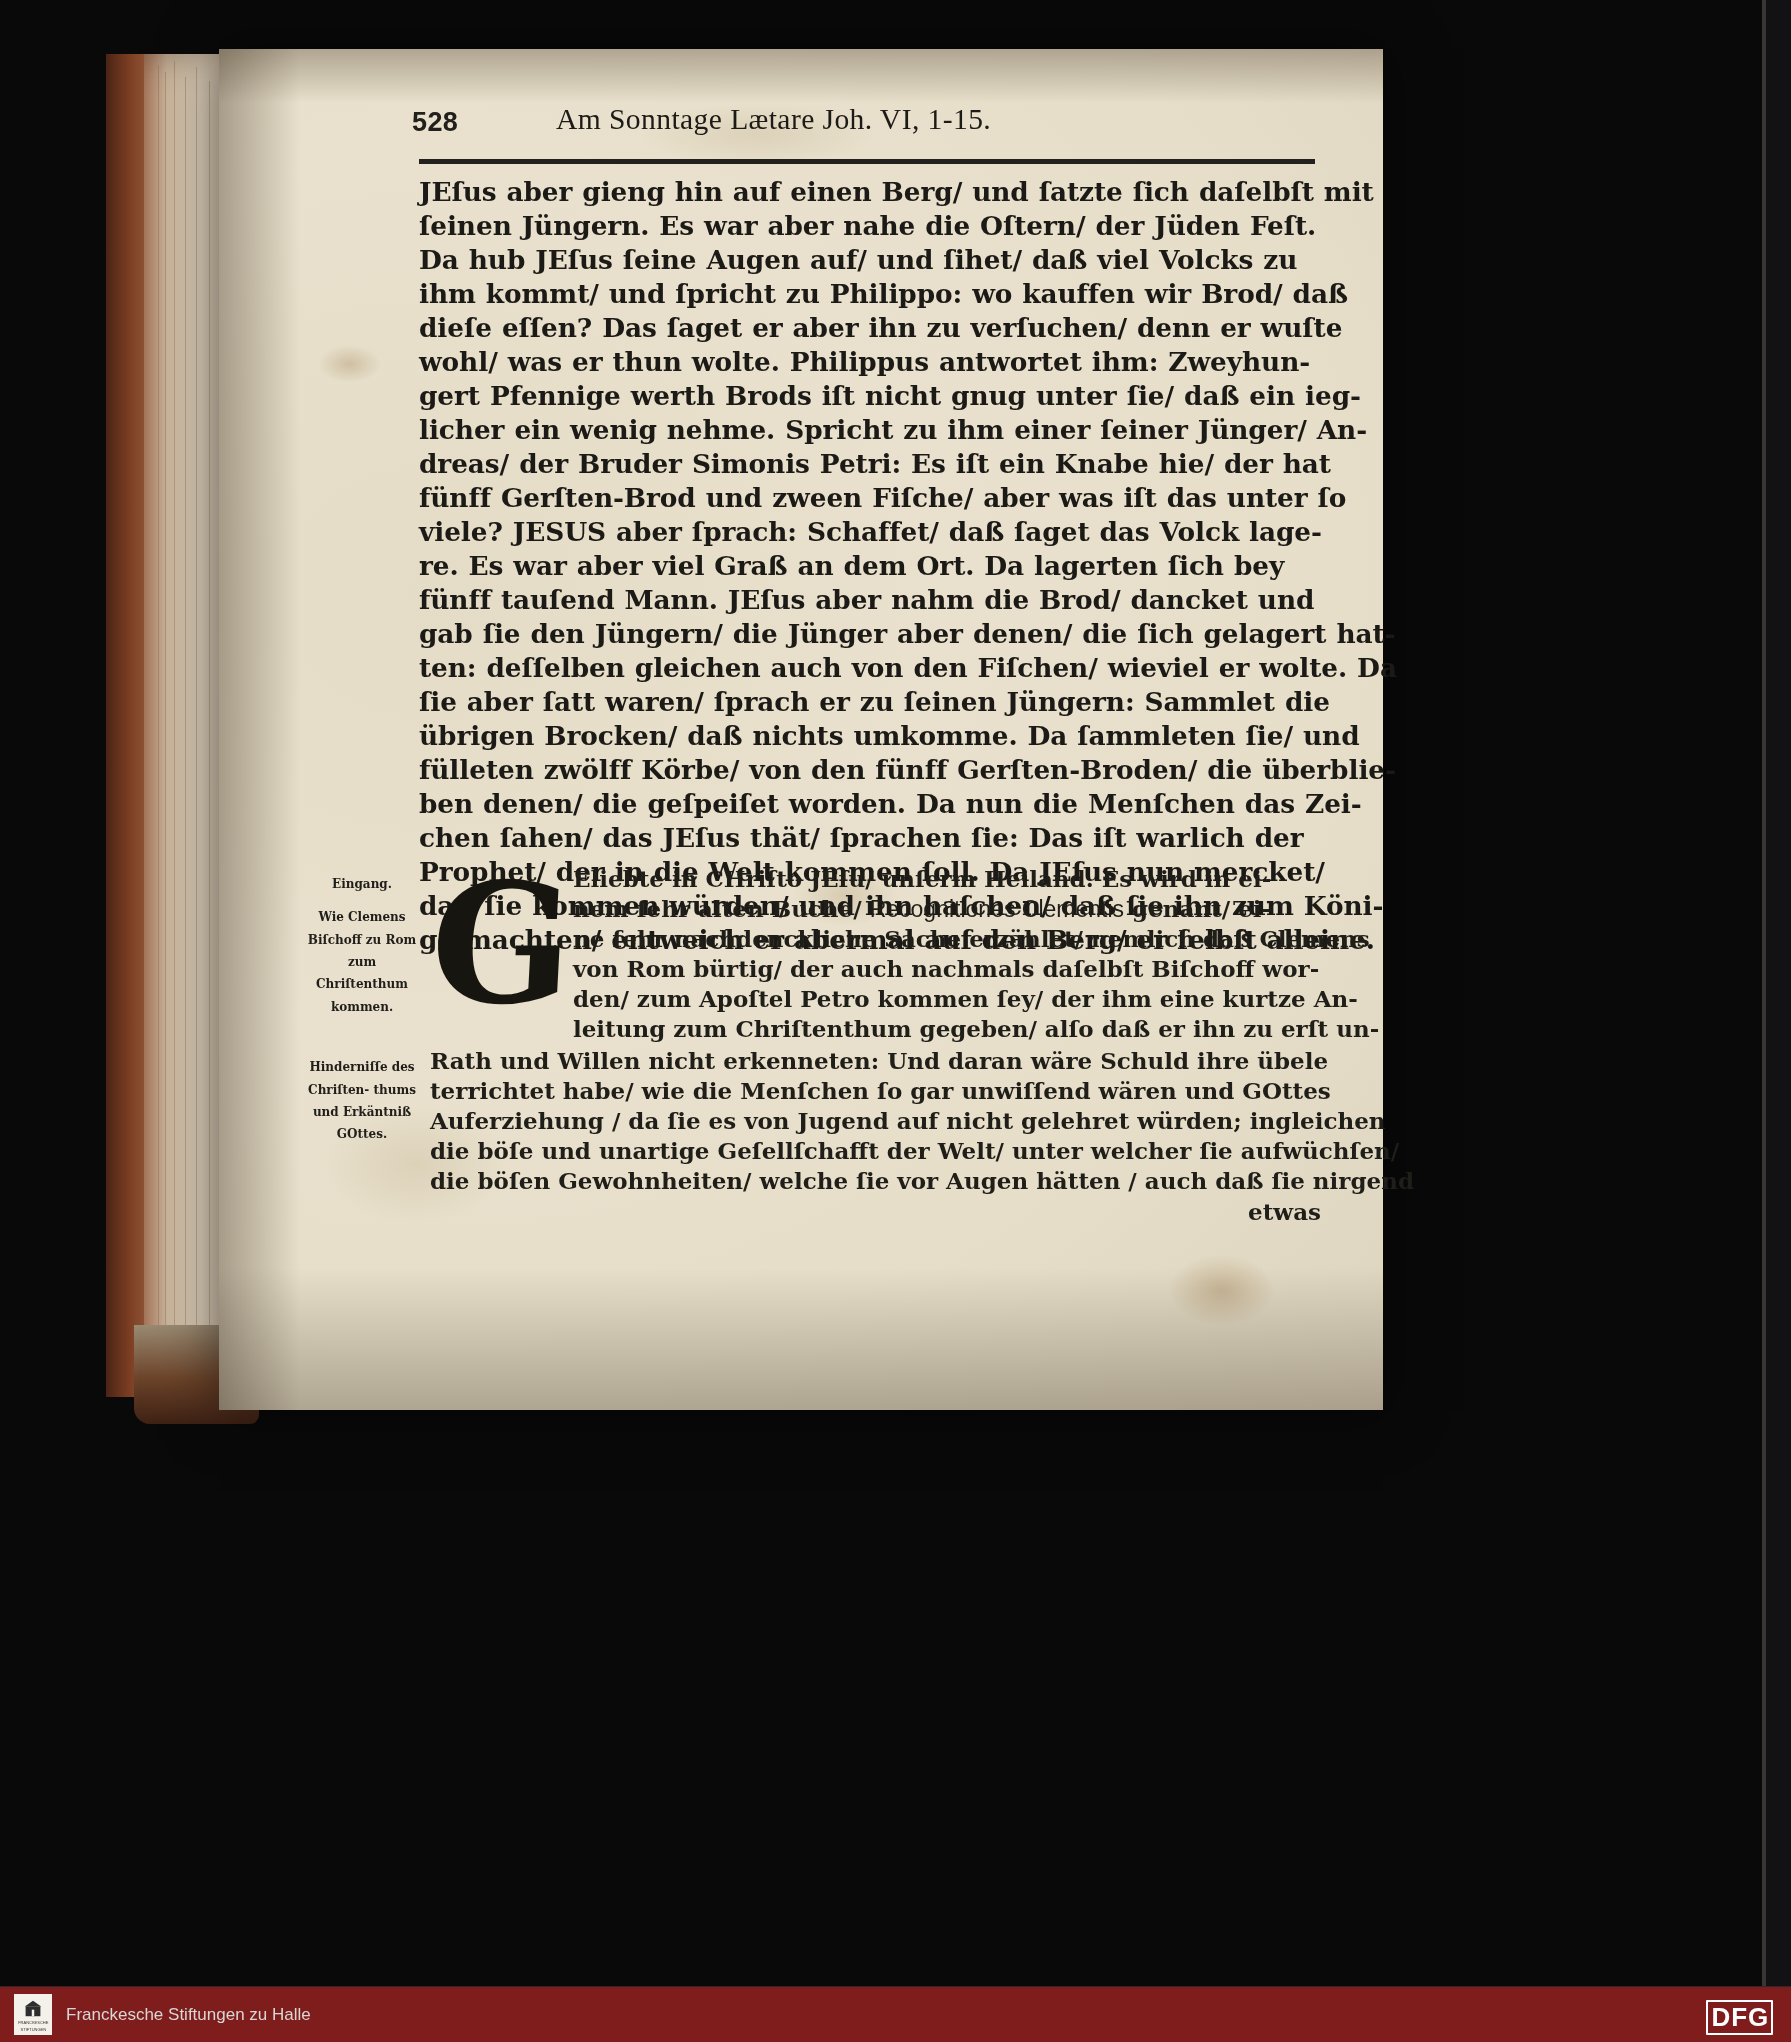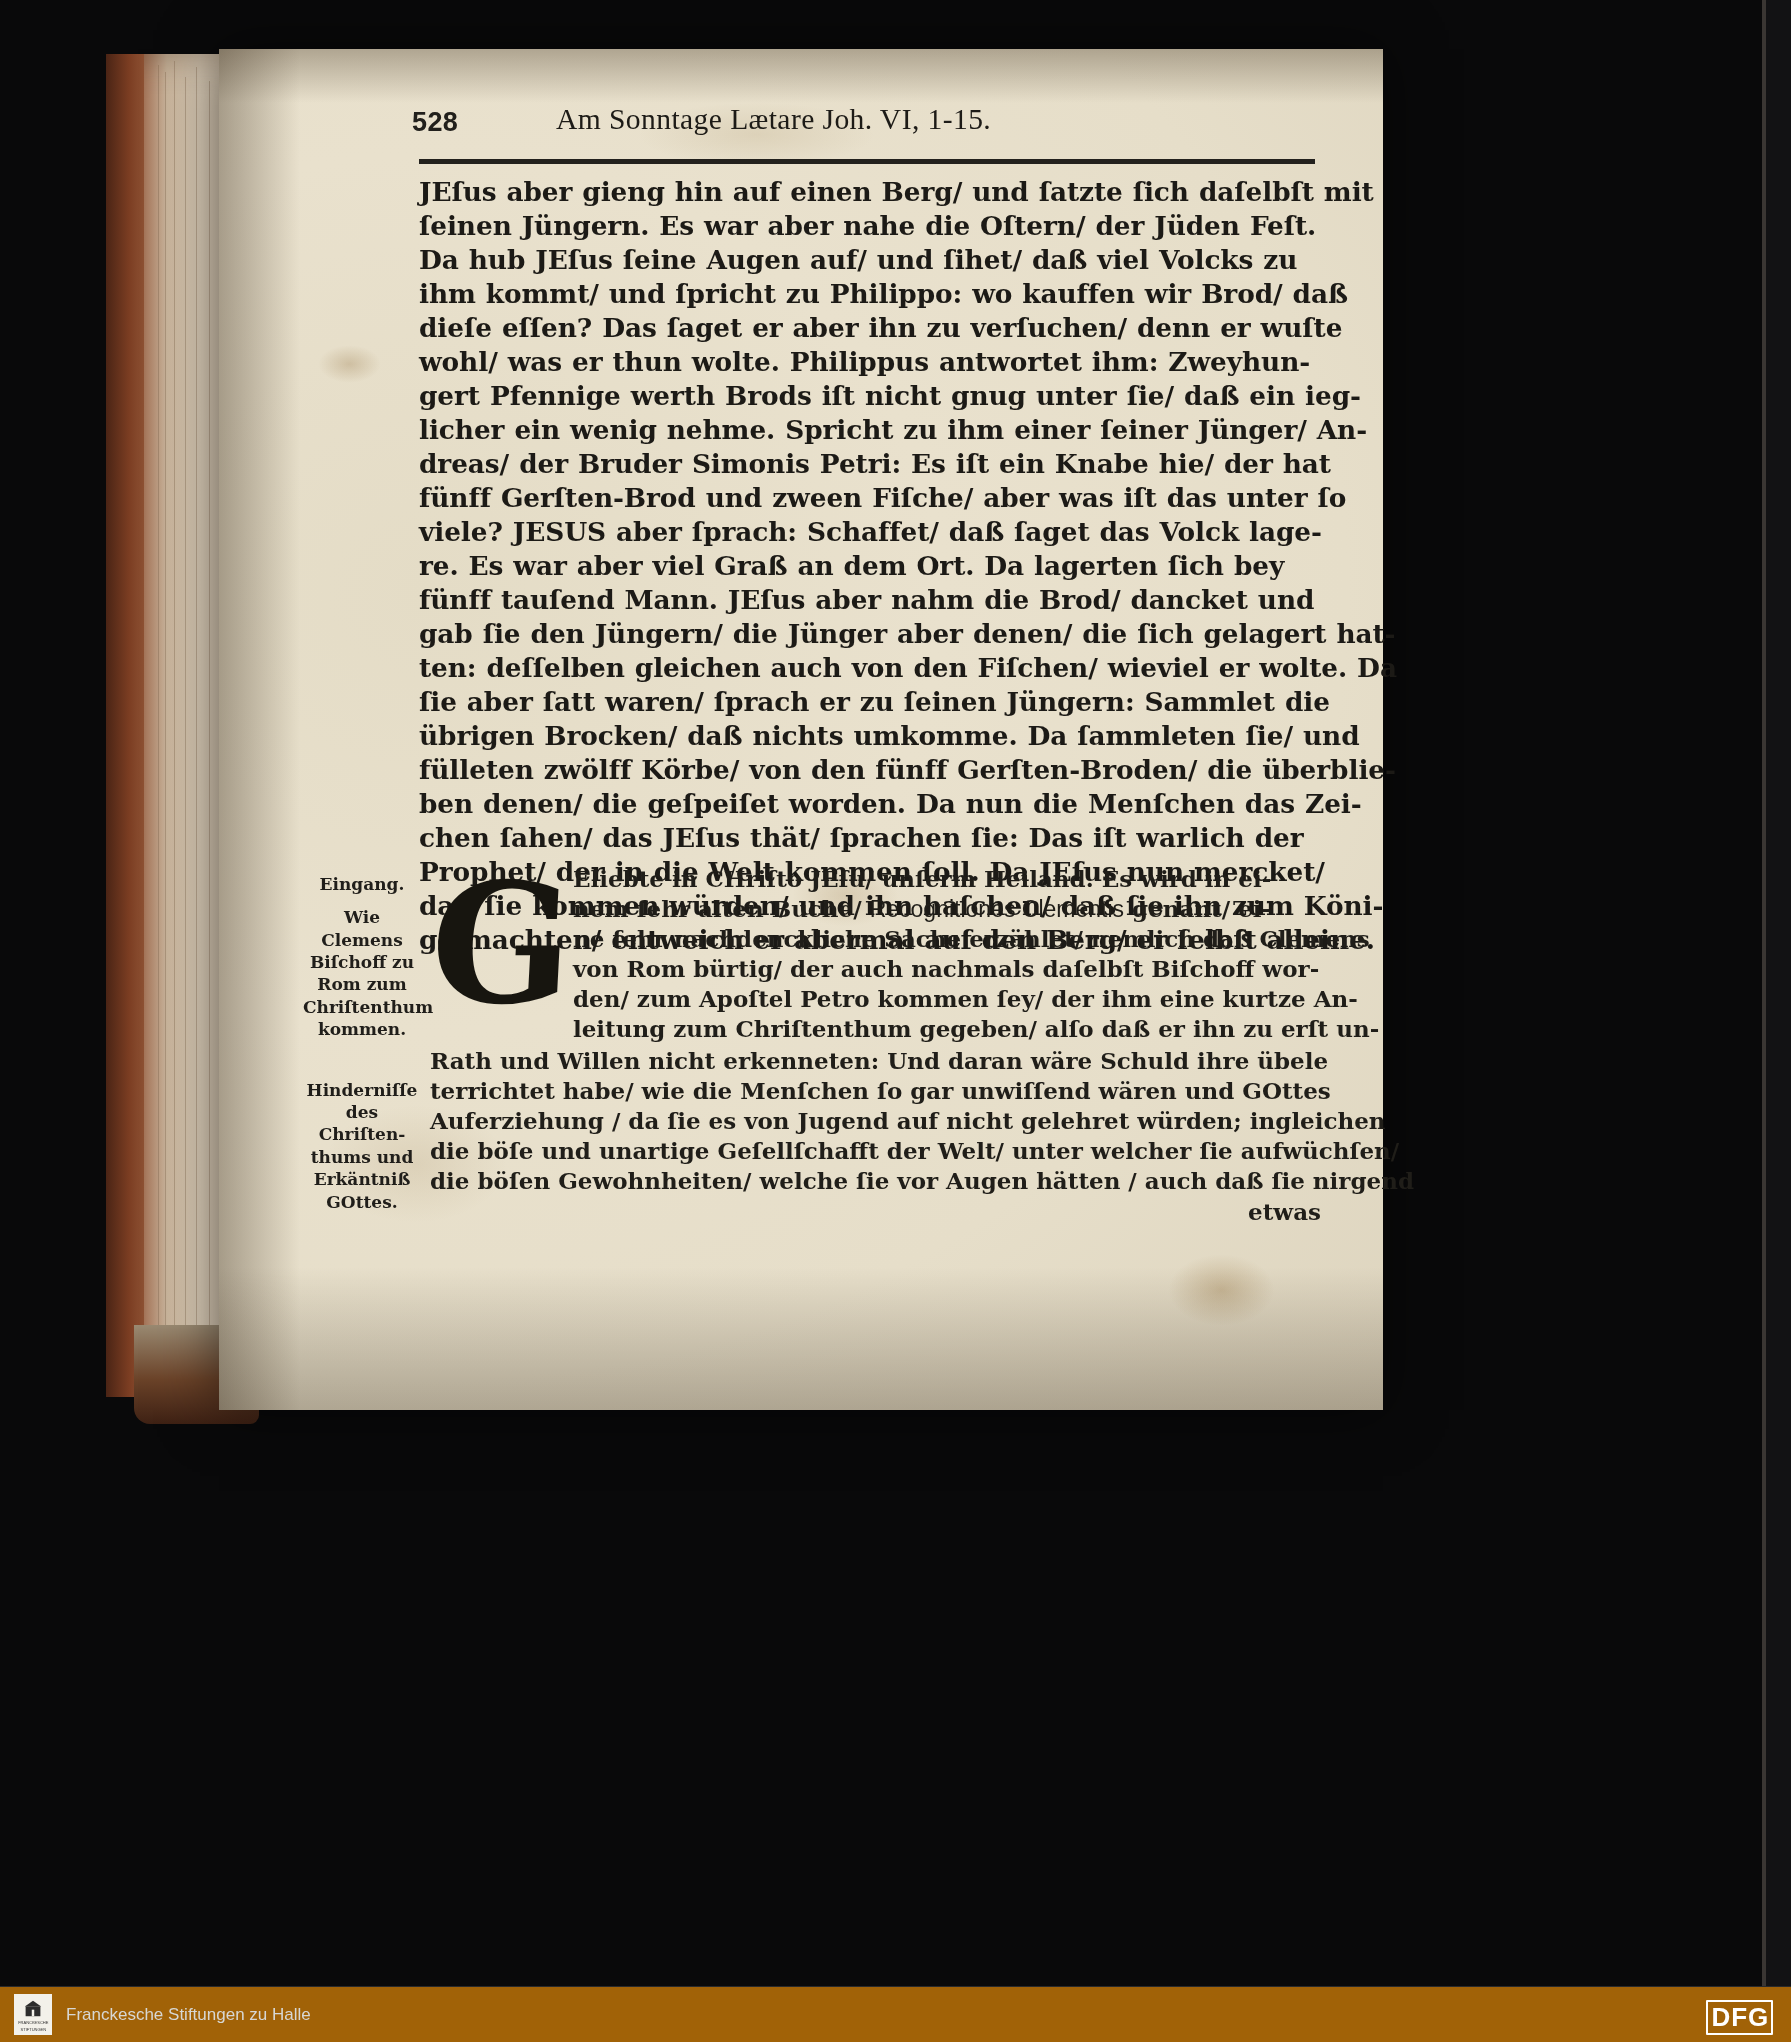--- a/index.html
+++ b/index.html
@@ -168,21 +168,21 @@
 
   
   #margin-notes {
     position: absolute;
     left: 303px;
     top: 873px;
     width: 118px;
     color: #201e1a;
     font-family: "DejaVu Serif", serif;
     font-weight: 700;
-    font-size: 17px;
+    font-size: 12px;
     line-height: 22.4px;
     text-align: center;
   }
   #margin-note-heading { margin-bottom: 10.7px; }
   #margin-note-1 { margin-bottom: 38px; }
 
   
   #sermon-block {
     position: absolute;
     left: 430px;
@@ -228,21 +228,21 @@
     margin-top: 0.9px;
   }
 
   
   #bottom-bar {
     position: absolute;
     left: 0;
     bottom: 0;
     width: 1791px;
     height: 56px;
-    background: #a16207;
+    background: #7f1d1d;
     border-top: 0.9px solid #2a2a2c;
   }
   #footer-logo {
     position: absolute;
     left: 14.3px;
     top: 7.2px;
     width: 38px;
     height: 41px;
     background: #f3f1ea;
     display: flex;

